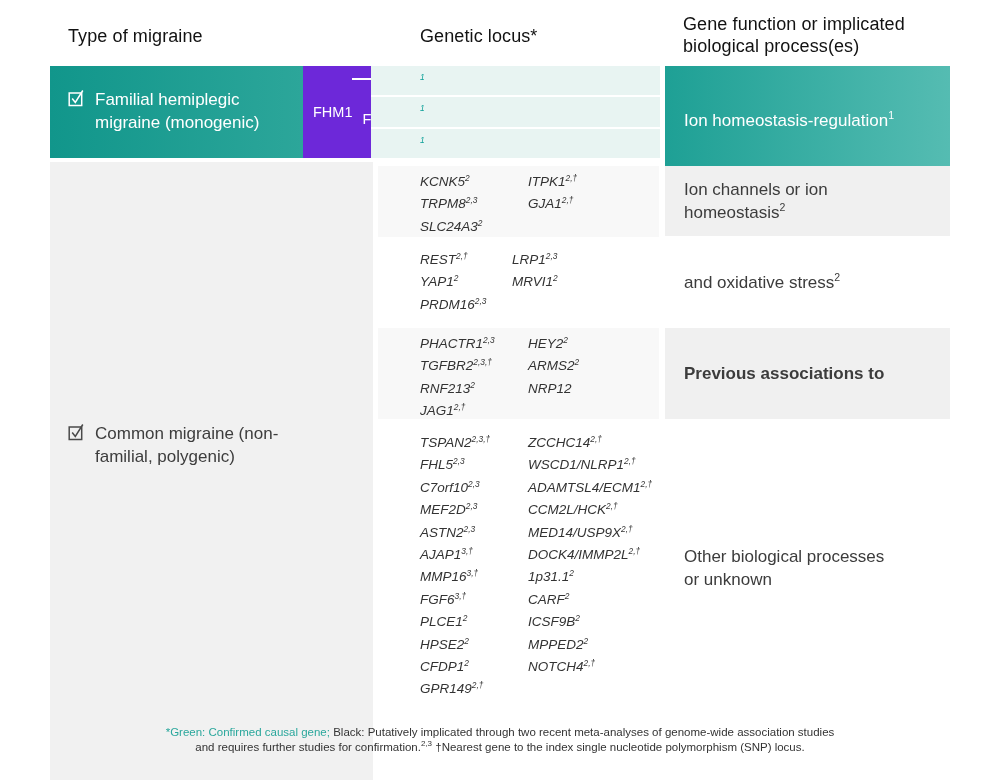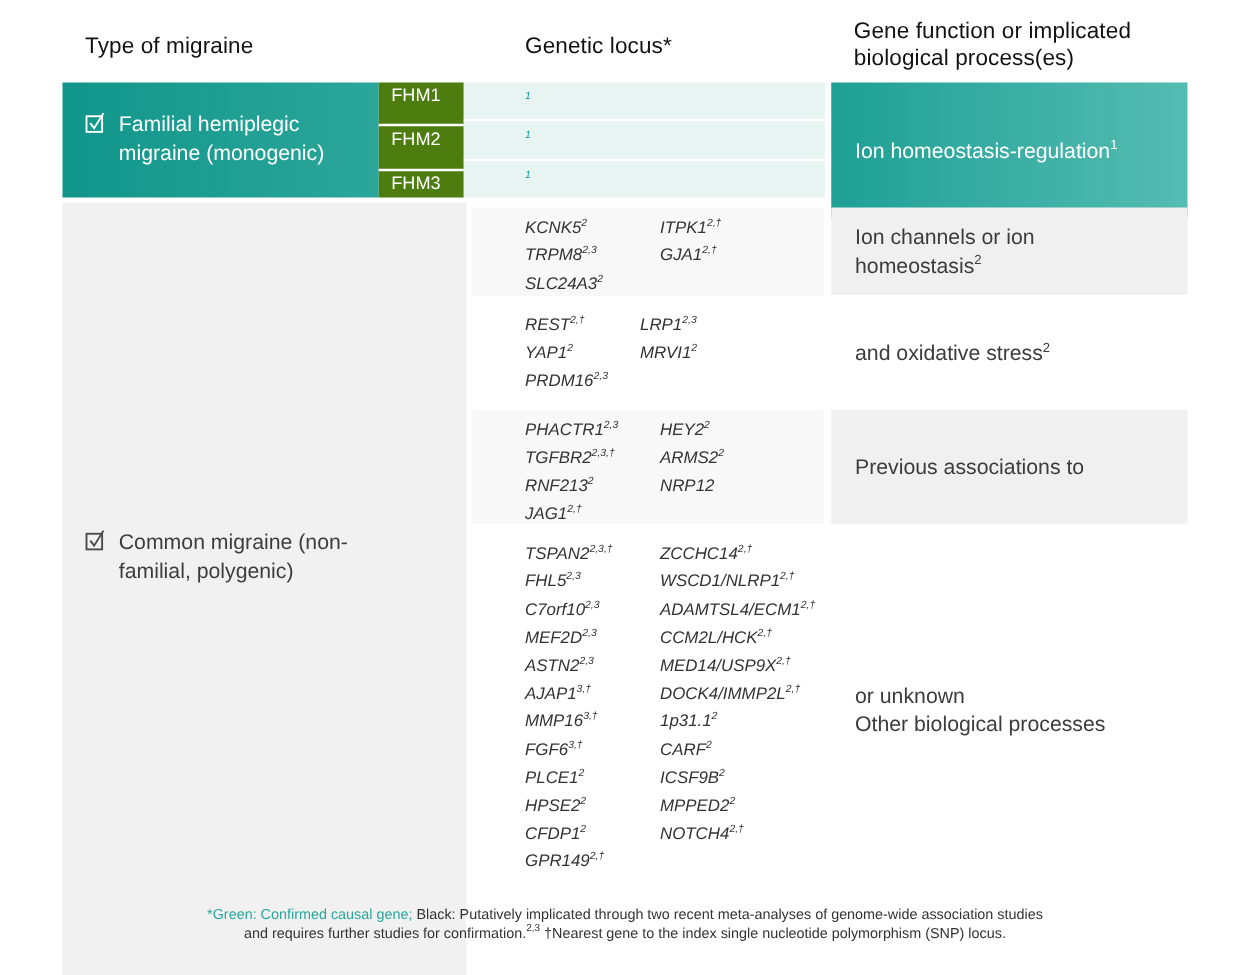--- a/index.html
+++ b/index.html
@@ -11,21 +11,21 @@
   #hdr-locus { left:420px; top:26px; }
   #hdr-func  { left:683px; top:13px; width:252px; line-height:22px; }
 
   
   .fam-left { position:absolute; left:50px; top:66px; width:253px; height:92px;
               background:linear-gradient(90deg,#11968b 0%,#2ca69a 100%);
               display:flex; gap:9px; padding:22px 0 0 18px; box-sizing:border-box; }
   .fam-label { font-size:17px; line-height:23px; width:198px; color:#ffffff; }
   .cbx { flex:0 0 auto; margin-top:1px; }
   .fhm-col { position:absolute; left:303px; top:66px; width:68px; height:92px;
-             background:#4d7c0f; display:flex; flex-direction:column; box-sizing:border-box; }
+             background:#6d28d9; display:flex; flex-direction:row; box-sizing:border-box; }
   .fhm-row { flex:1 1 0; display:flex; align-items:center; padding-left:10px;
              color:#ffffff; font-size:14.5px; }
   .fhm-row + .fhm-row { border-top:2px solid #ffffff;margin-top:12px; }
   .fam-genes { position:absolute; left:371px; top:66px; width:289px; height:92px;
                background:#e8f4f2; display:flex; flex-direction:column; box-sizing:border-box; }
   .gene-row { flex:1 1 0; display:flex; align-items:center; padding-left:49px;
               font-style:italic; font-size:13.5px; color:#0b9f97; }
   .gene-row + .gene-row { border-top:2px solid #ffffff; }
   .fam-fn { position:absolute; left:665px; top:66px; width:285px; height:108px;
             background:linear-gradient(90deg,#1ea095 0%,#55bcb2 100%);
@@ -143,21 +143,21 @@
         <div><span class="gene">PHACTR1<sup>2,3</sup></span></div>
         <div><span class="gene">TGFBR2<sup>2,3,†</sup></span></div>
         <div><span class="gene">RNF213<sup>2</sup></span></div>
         <div><span class="gene">JAG1<sup>2,†</sup></span></div>
       </div>
       <div class="gcol" style="left: 528px; top: 333px;">
         <div><span class="gene">HEY2<sup>2</sup></span></div>
         <div><span class="gene">ARMS2<sup>2</sup></span></div>
         <div><span class="gene">NRP12</span></div>
       </div>
-      <div class="fnbox shaded" style="top: 328px; height: 91px;">
+      <div class="fnbox shaded" style="top: 328px; height: 91px; font-weight: bold;">
         <div class="fn-text">
           <div>Previous associations to</div>
         </div>
       </div>
       <div class="stripe" style="top: 423px; height: 290px;"></div>
       <div class="gcol" style="left: 420px; top: 432px;">
         <div><span class="gene">TSPAN2<sup>2,3,†</sup></span></div>
         <div><span class="gene">FHL5<sup>2,3</sup></span></div>
         <div><span class="gene">C7orf10<sup>2,3</sup></span></div>
         <div><span class="gene">MEF2D<sup>2,3</sup></span></div>
@@ -178,22 +178,22 @@
         <div><span class="gene">MED14/USP9X<sup>2,†</sup></span></div>
         <div><span class="gene">DOCK4/IMMP2L<sup>2,†</sup></span></div>
         <div><span class="gene">1p31.1<sup>2</sup></span></div>
         <div><span class="gene">CARF<sup>2</sup></span></div>
         <div><span class="gene">ICSF9B<sup>2</sup></span></div>
         <div><span class="gene">MPPED2<sup>2</sup></span></div>
         <div><span class="gene">NOTCH4<sup>2,†</sup></span></div>
       </div>
       <div class="fnbox" style="top: 423px; height: 290px;">
         <div class="fn-text">
+          <div>Other biological processes</div>
           <div>or unknown</div>
-          <div>Other biological processes</div>
         </div>
       </div>
     </div>
 
   <div class="footer">
     <div><span class="green">*Green: Confirmed causal gene;</span><span> Black: Putatively implicated through two recent meta-analyses of genome-wide association studies</span></div>
     <div><span>and requires further studies for confirmation.</span><sup>2,3</sup><span> †Nearest gene to the index single nucleotide polymorphism (SNP) locus.</span></div>
   </div>
 
 </div>

